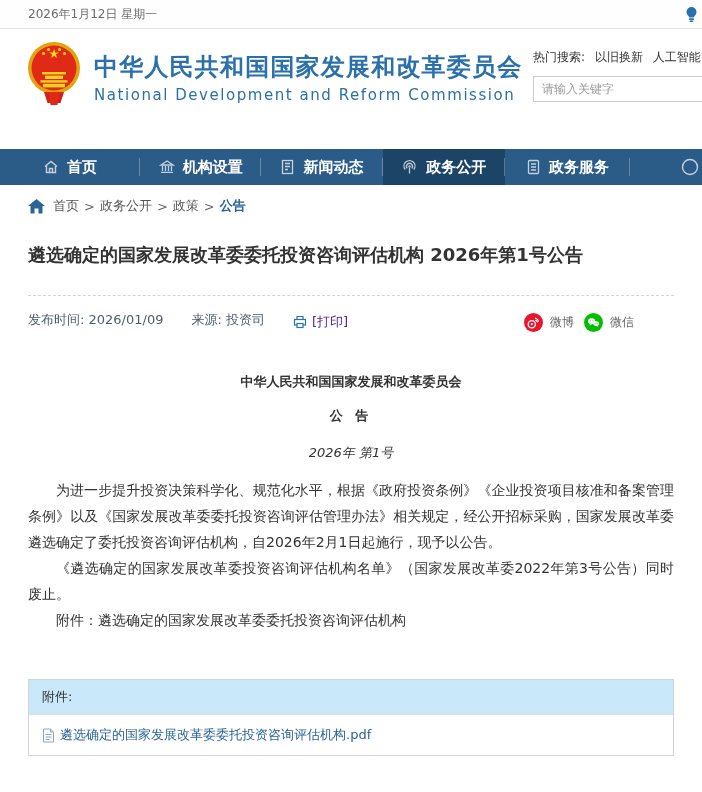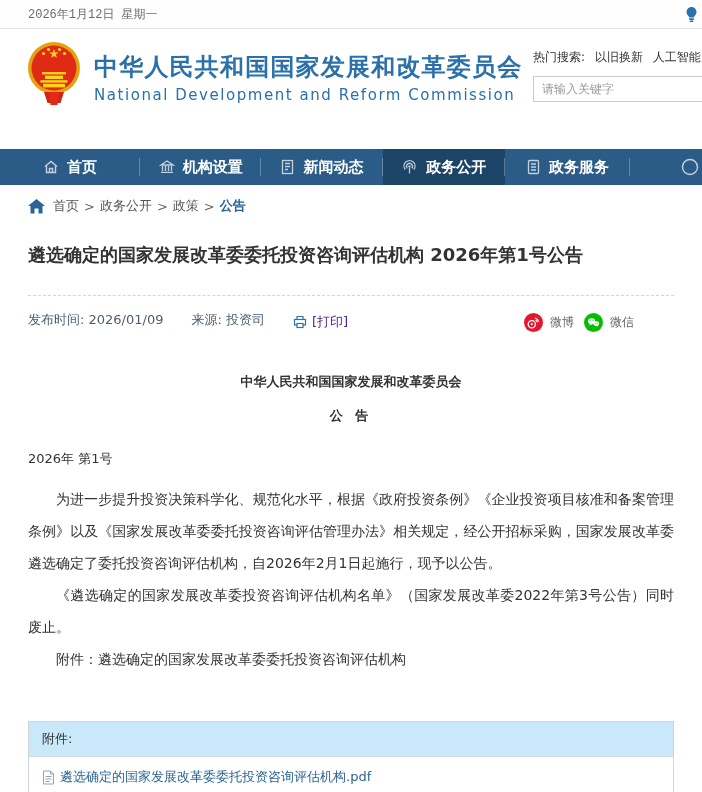--- a/index.html
+++ b/index.html
@@ -1,21 +1,21 @@
 <!DOCTYPE html>
 <html><head>
 <meta charset="utf-8">
 <style>
   * { margin:0; padding:0; box-sizing:border-box; }
   html,body { width:702px; height:792px; background:#fff; overflow:hidden;
     font-family:"DejaVu Sans","Liberation Sans",sans-serif; }
 
   
   .topbar { height:29px; background:#fefefe; border-bottom:1px solid #e4e4e4;
-    display:flex; align-items:center; position:relative;font-family:Liberation Mono, monospace; }
+    display:flex; align-items:center; position:relative; }
   .topbar-date { margin-left:28px; font-size:12px; color:#6b6b6b; }
   .topbar-bulb { position:absolute; right:3px; top:6px; cursor:pointer; }
 
   
   .header { height:117px; position:relative; background:#fff; }
   .emblem { position:absolute; left:27px; top:10px; cursor:pointer; }
   .org-titles { position:absolute; left:94px; top:22px; }
   .org-cn { font-size:24px; font-weight:700; color:#2a70ab; letter-spacing:1.2px; }
   .org-en { font-size:15px; color:#2a70ab; letter-spacing:1.55px; margin-top:3px; }
   .header-right { position:absolute; left:533px; top:20px; width:180px; }
@@ -57,23 +57,23 @@
   .meta .m-item { margin-right:28px; }
   .print-btn { display:inline-flex; align-items:center; gap:5px; cursor:pointer; color:#4c1d95; }
   .share { margin-left:auto; display:flex; align-items:center; gap:10px; padding-right:40px; }
   .share .sh { display:inline-flex; align-items:center; gap:7px; cursor:pointer;
     color:#666; font-size:12px; }
 
   
   .content { margin:0 28px; color:#333; }
   .c-head { text-align:center; font-size:13px; font-weight:700; margin-top:40px; }
   .c-head2 { text-align:center; font-size:13px; font-weight:700; margin-top:16px; letter-spacing:4px; }
-  .c-num { text-align:left; font-size:13px; margin-top:25px; }
+  .c-num { text-align:center; font-size:13px; margin-top:19px;font-style:italic; }
   .paras { margin-top:15px; }
-  .paras p { font-size:14px; line-height:32px; text-indent:2em; text-align:justify; }
+  .paras p { font-size:14px; line-height:26px; text-indent:2em; text-align:justify; }
   .sign { text-align:center; font-size:13px; margin-top:22px; line-height:25px; }
 
   
   .attach { margin:46px 28px 0; border:1px solid #cfd4d8; }
   .attach-head { background:#c9e8f9; padding:8px 13px; font-size:13px; font-weight:400; color:#333; }
   .attach-row { border-top:1px solid #d9dde0; padding:11px 13px; display:flex; align-items:center; gap:5px; }
   .attach-row a { font-size:13px; color:#2a6496; text-decoration:none; cursor:pointer; }
 </style>
 </head>
 <body>

